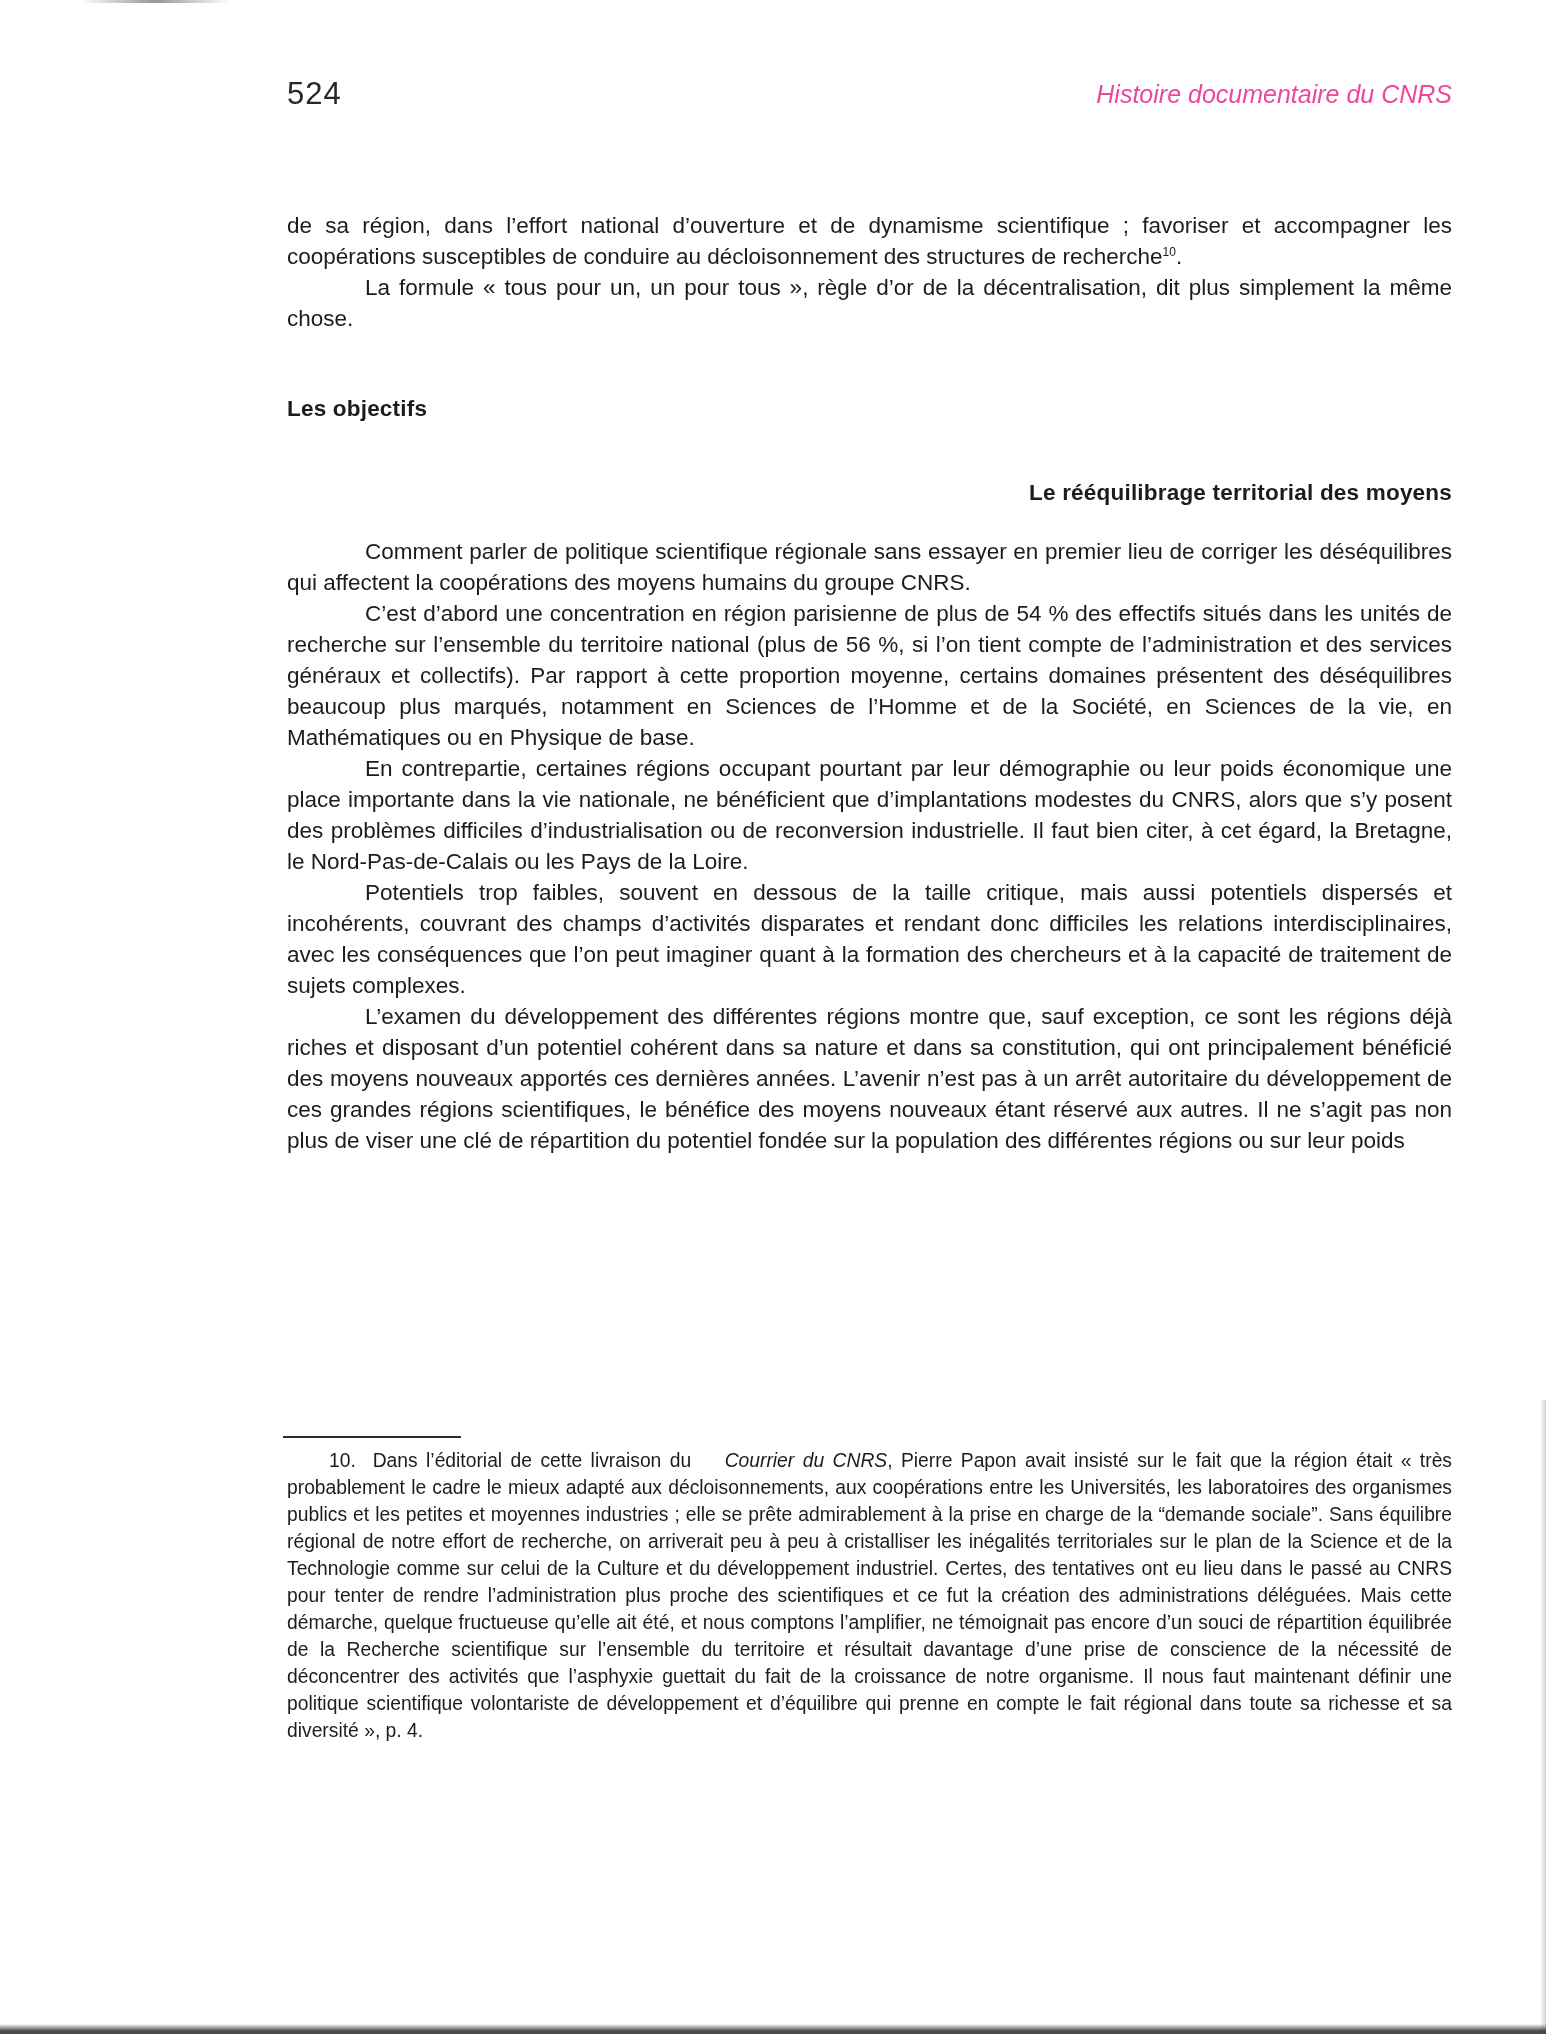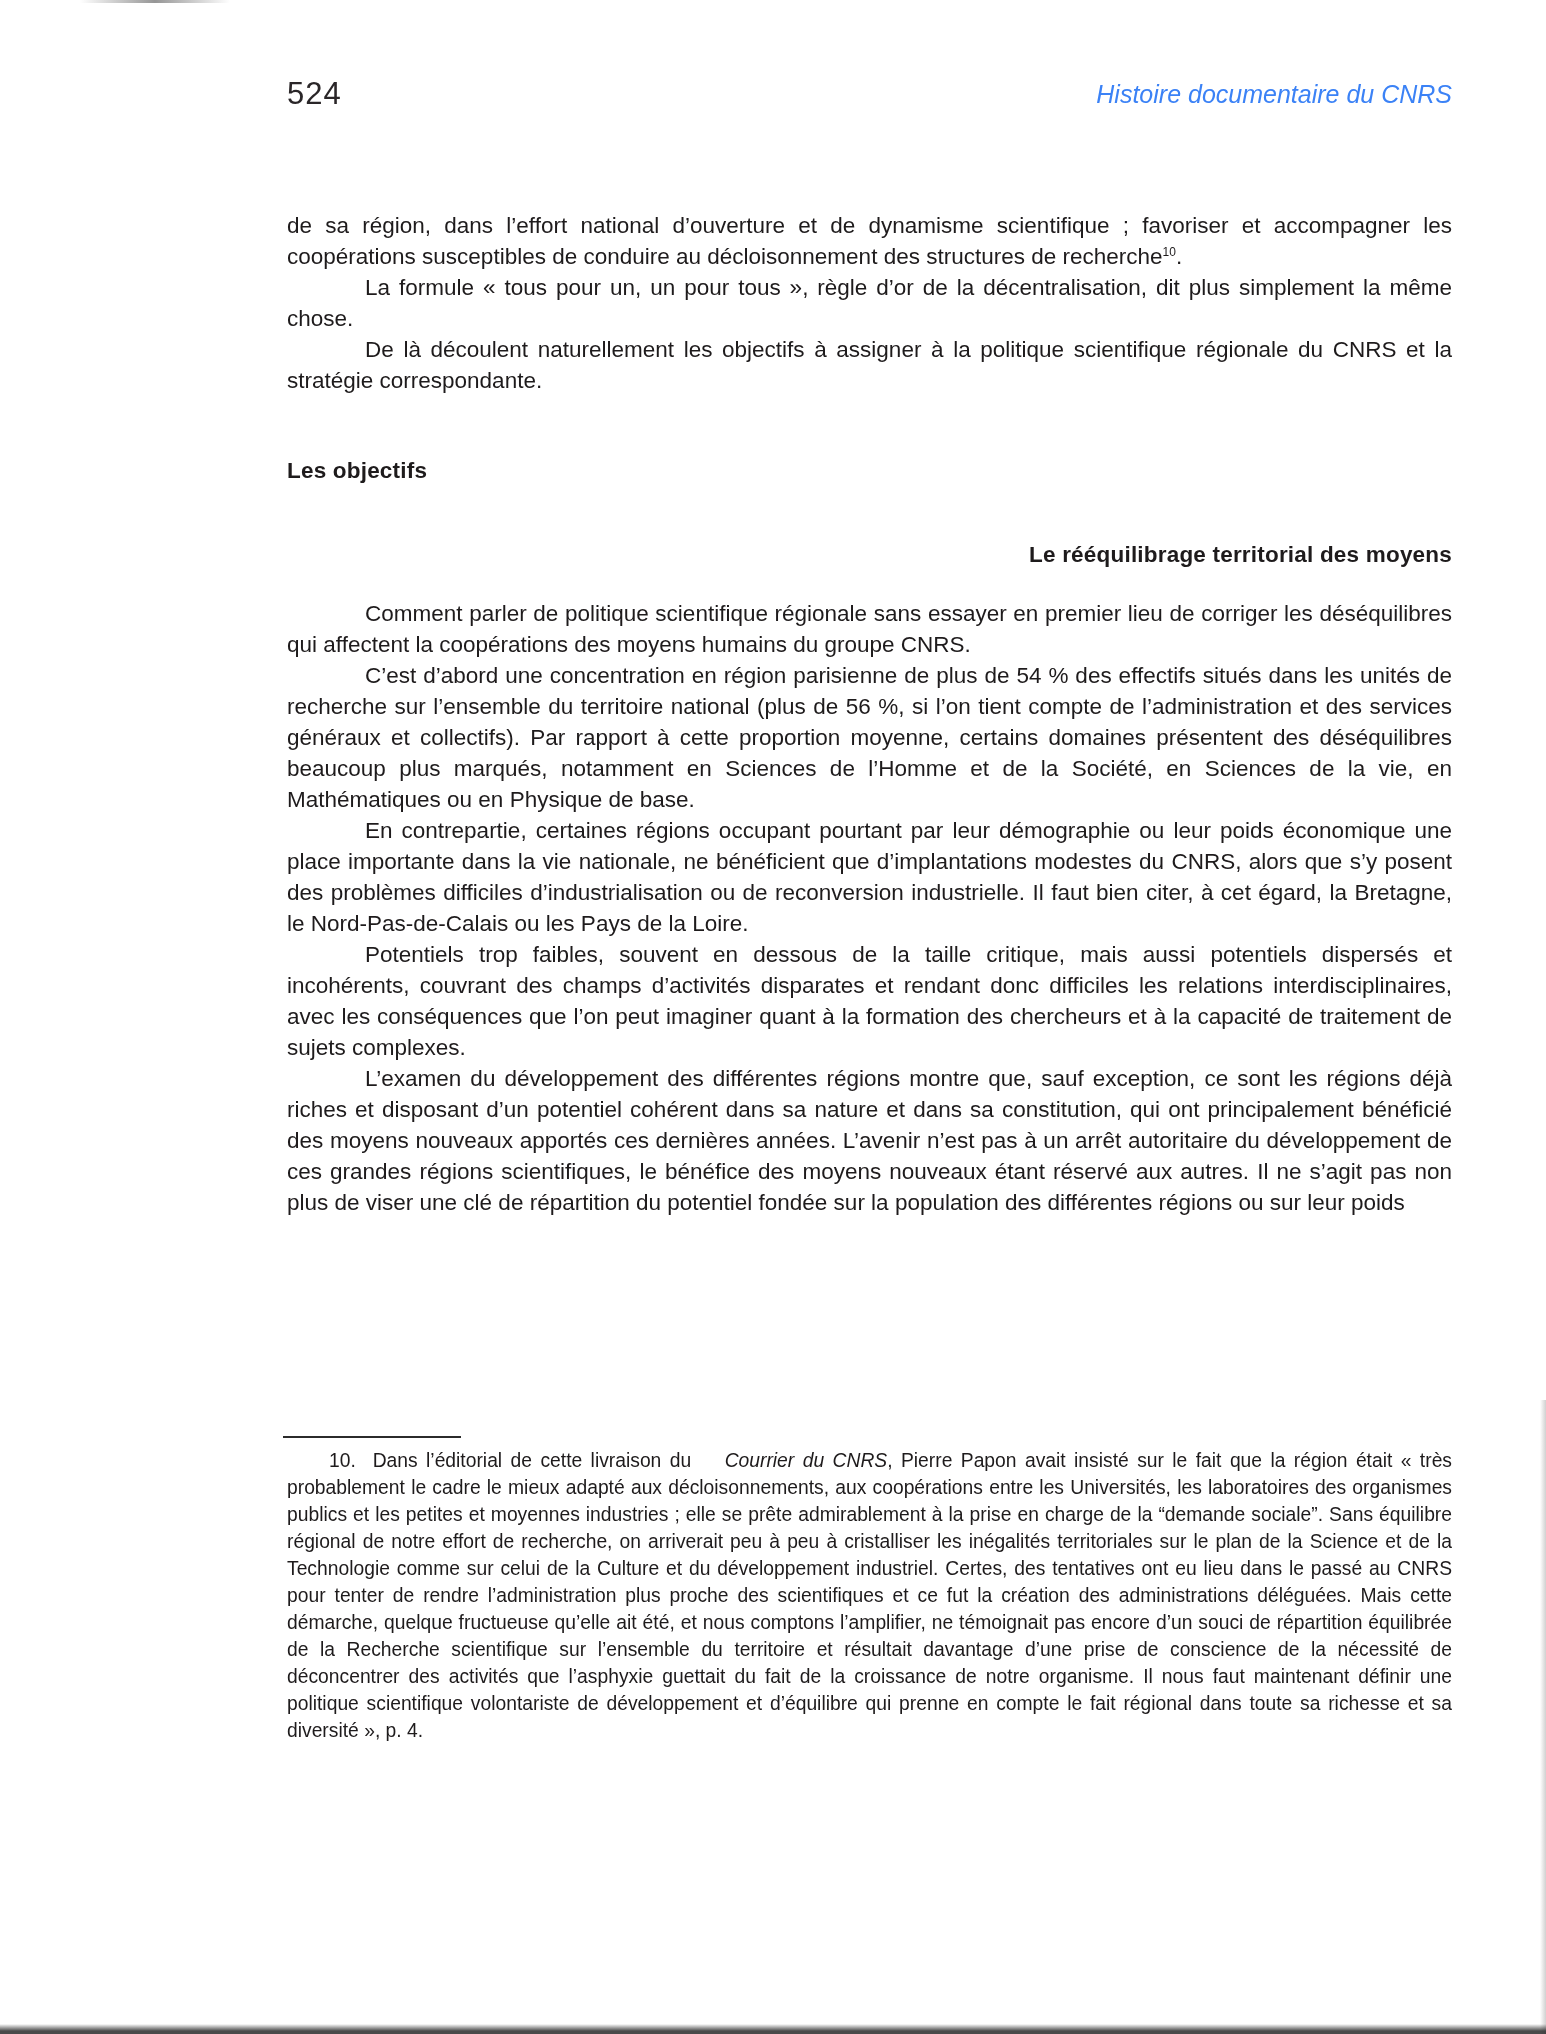--- a/index.html
+++ b/index.html
@@ -26,21 +26,21 @@
       background: linear-gradient(to left, rgba(120,120,120,0.35), rgba(255,255,255,0));
     }
     .page-header {
       position: absolute; left: 287px; top: 76px; width: 1165px;
       display: flex; justify-content: space-between; align-items: center;
     }
     .page-number {
       font-size: 31px; letter-spacing: 1px; color: #2a2628;
     }
     .running-title {
-      font-size: 25px; font-style: italic; color: #3b82f6;
+      font-size: 25px; font-style: italic; color: #ec4899;
     }
     .content {
       position: absolute; left: 287px; top: 210px; width: 1165px;
     }
     .body-text {
       font-size: 22.5px;
       line-height: 31px;
       text-align: justify;
       margin: 0;
     }
@@ -79,21 +79,20 @@
 <div class="scan-bottom"></div>
 
 <header class="page-header">
   <span class="page-number">524</span>
   <span class="running-title">Histoire documentaire du CNRS</span>
 </header>
 
 <main class="content">
   <p class="body-text"><span>de sa région, dans l’effort national d’ouverture et de dynamisme scientifique ; favoriser et accompagner les coopérations susceptibles de conduire au décloisonnement des structures de recherche</span><sup>10</sup><span>.</span></p>
   <p class="body-text indent">La formule « tous pour un, un pour tous », règle d’or de la décentralisation, dit plus simplement la même chose.</p>
-  <p class="body-text indent">De là découlent naturellement les objectifs à assigner à la politique scientifique régionale du CNRS et la stratégie correspondante.</p>
 
   <h2 class="heading h1">Les objectifs</h2>
 
   <h2 class="heading h2">Le rééquilibrage territorial des moyens</h2>
   <p class="body-text indent p-after-h">Comment parler de politique scientifique régionale sans essayer en premier lieu de corriger les déséquilibres qui affectent la coopérations des moyens humains du groupe CNRS.</p>
   <p class="body-text indent">C’est d’abord une concentration en région parisienne de plus de 54 % des effectifs situés dans les unités de recherche sur l’ensemble du territoire national (plus de 56 %, si l’on tient compte de l’administration et des services généraux et collectifs). Par rapport à cette proportion moyenne, certains domaines présentent des déséquilibres beaucoup plus marqués, notamment en Sciences de l’Homme et de la Société, en Sciences de la vie, en Mathématiques ou en Physique de base.</p>
   <p class="body-text indent">En contrepartie, certaines régions occupant pourtant par leur démographie ou leur poids économique une place importante dans la vie nationale, ne bénéficient que d’implantations modestes du CNRS, alors que s’y posent des problèmes difficiles d’industrialisation ou de reconversion industrielle. Il faut bien citer, à cet égard, la Bretagne, le Nord-Pas-de-Calais ou les Pays de la Loire.</p>
   <p class="body-text indent">Potentiels trop faibles, souvent en dessous de la taille critique, mais aussi potentiels dispersés et incohérents, couvrant des champs d’activités disparates et rendant donc difficiles les relations interdisciplinaires, avec les conséquences que l’on peut imaginer quant à la formation des chercheurs et à la capacité de traitement de sujets complexes.</p>
   <p class="body-text indent">L’examen du développement des différentes régions montre que, sauf exception, ce sont les régions déjà riches et disposant d’un potentiel cohérent dans sa nature et dans sa constitution, qui ont principalement bénéficié des moyens nouveaux apportés ces dernières années. L’avenir n’est pas à un arrêt autoritaire du développement de ces grandes régions scientifiques, le bénéfice des moyens nouveaux étant réservé aux autres. Il ne s’agit pas non plus de viser une clé de répartition du potentiel fondée sur la population des différentes régions ou sur leur poids</p>
 </main>

